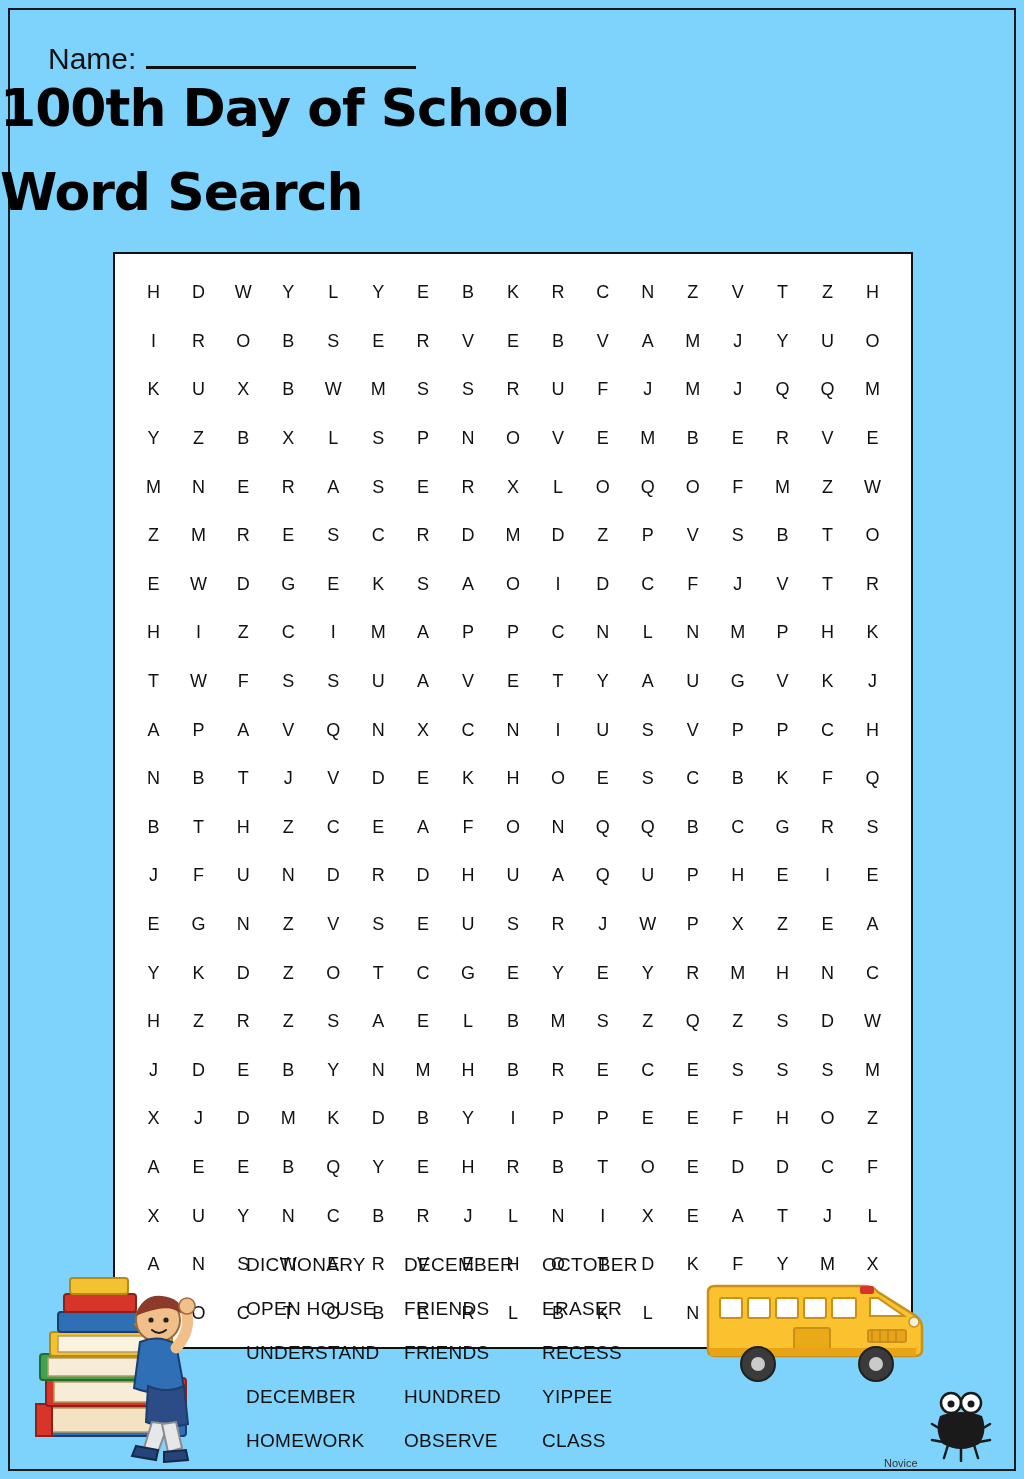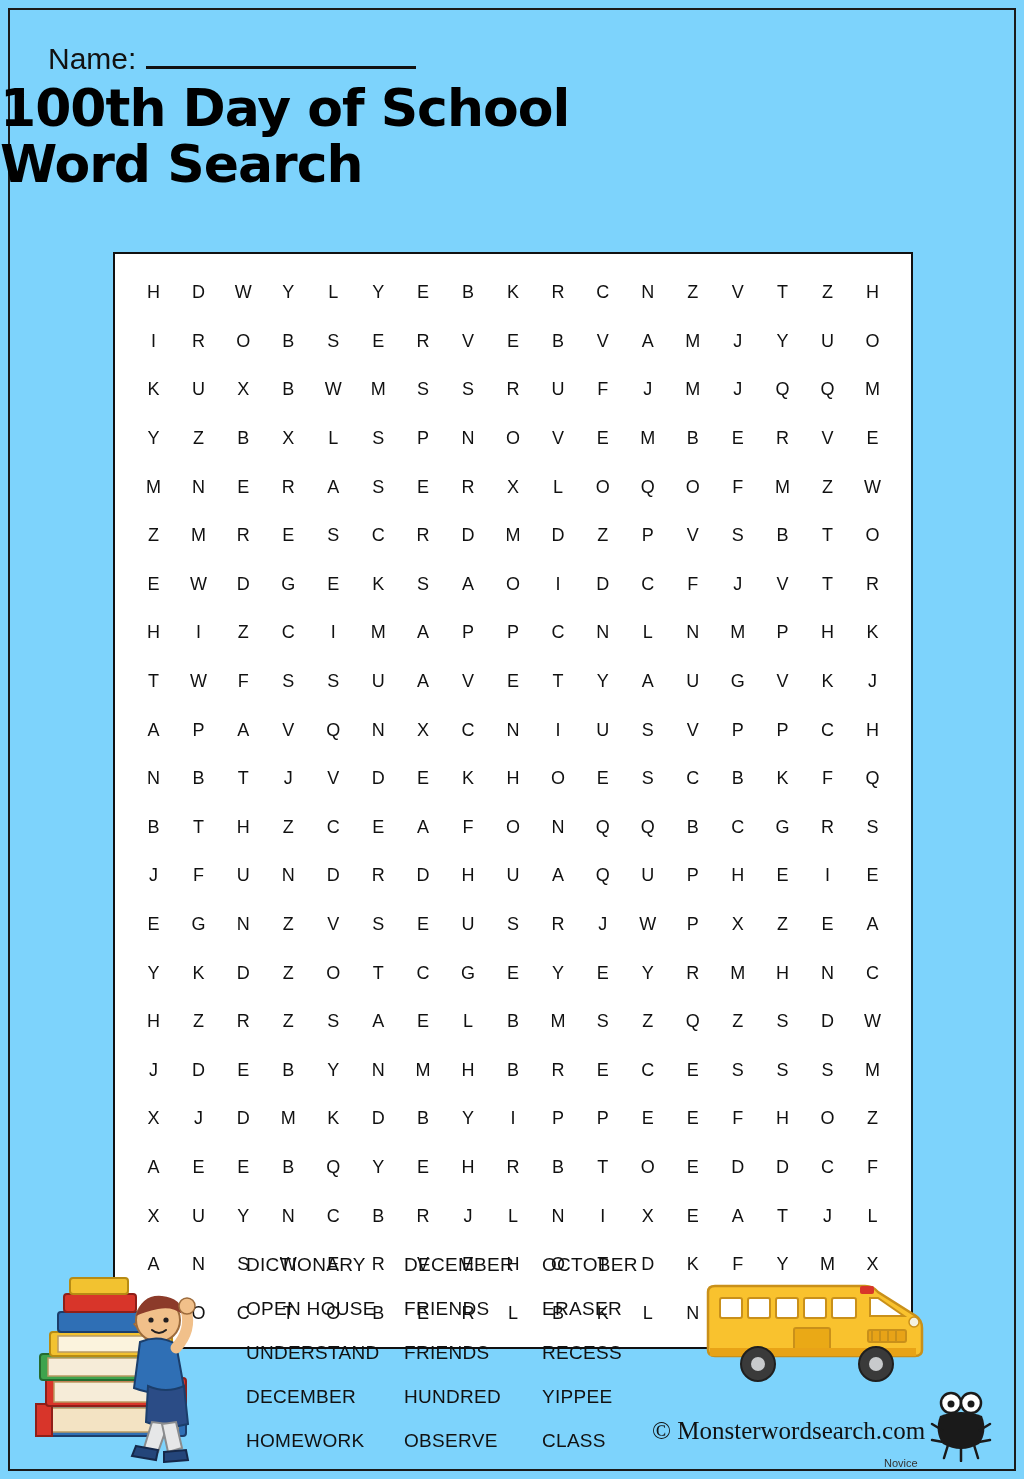--- a/index.html
+++ b/index.html
@@ -57,21 +57,21 @@
     top: 80px;
     width: 1024px;
     text-align: left;
     font-family: "DejaVu Sans", sans-serif;
     font-weight: bold;
     font-size: 52px;
     line-height: 1.08;
     letter-spacing: -1px;
     color: #000;
   }
-  .title .line2 { display: block; }
+  .title .line2 { display: block; margin-top: 28px; }
 
   
   .grid-wrap {
     position: absolute;
     left: 113px;
     top: 252px;
     width: 800px;
     border: 2px solid #111;
     box-sizing: border-box;
     background: #fff;
@@ -669,21 +669,20 @@
       <rect x="10" y="76" width="206" height="8" fill="#e8a317"></rect>
       <circle cx="58" cy="92" r="17" fill="#3a3a3a" stroke="#1f1f1f" stroke-width="2"></circle>
       <circle cx="58" cy="92" r="7" fill="#c8cacc"></circle>
       <circle cx="176" cy="92" r="17" fill="#3a3a3a" stroke="#1f1f1f" stroke-width="2"></circle>
       <circle cx="176" cy="92" r="7" fill="#c8cacc"></circle>
       <circle cx="214" cy="50" r="5" fill="#f4f1e0" stroke="#c9901a" stroke-width="1.5"></circle>
       <rect x="160" y="14" width="14" height="8" rx="2" fill="#d8352a"></rect>
     </svg>
   </div>
 
-  <div class="credit">© Monsterwordsearch.com</div>
   <div class="novice">Novice</div>
 
   <div class="monster-art">
     <svg width="62" height="72" viewBox="0 0 62 72" xmlns="http://www.w3.org/2000/svg">
       <circle cx="21" cy="13" r="10" fill="#ffffff" stroke="#1a1a1a" stroke-width="2.5"></circle>
       <circle cx="41" cy="13" r="10" fill="#ffffff" stroke="#1a1a1a" stroke-width="2.5"></circle>
       <circle cx="21" cy="14" r="3.5" fill="#1a1a1a"></circle>
       <circle cx="41" cy="14" r="3.5" fill="#1a1a1a"></circle>
       <path d="M10 26 q21 -8 42 0 q6 16 -3 28 q-18 10 -36 0 q-9 -12 -3 -28z" fill="#1a1a1a"></path>
       <path d="M2 34 l10 6 M2 50 l11 2 M60 34 l-10 6 M60 50 l-11 2" stroke="#1a1a1a" stroke-width="2.5" stroke-linecap="round"></path>

